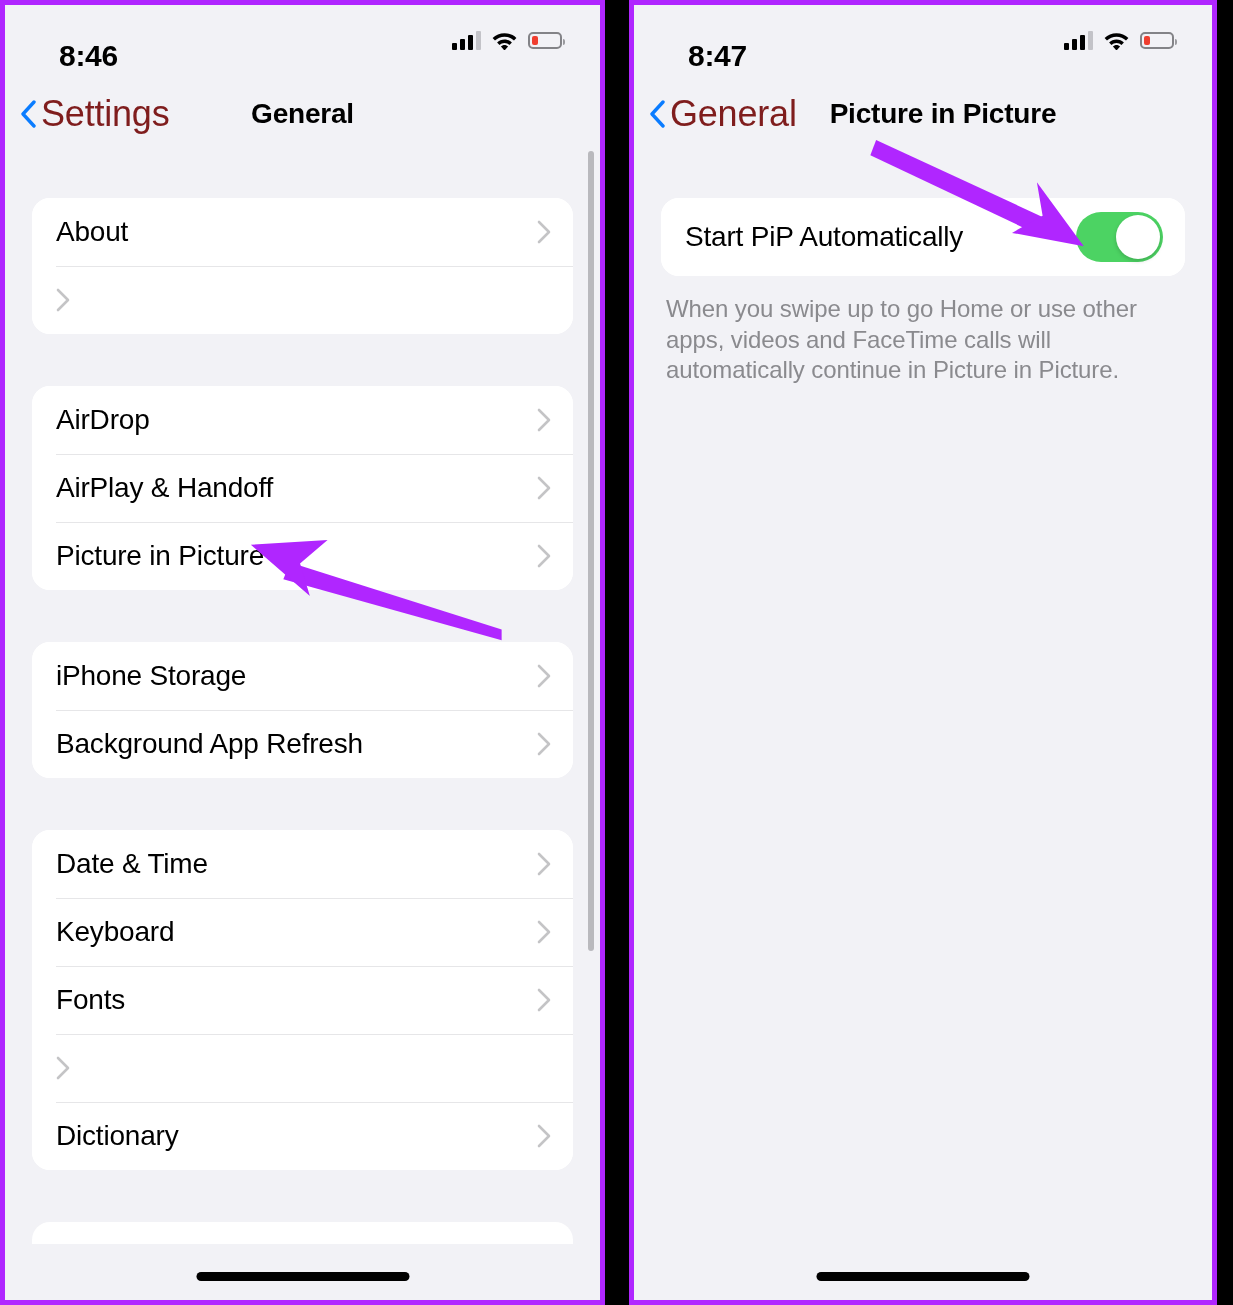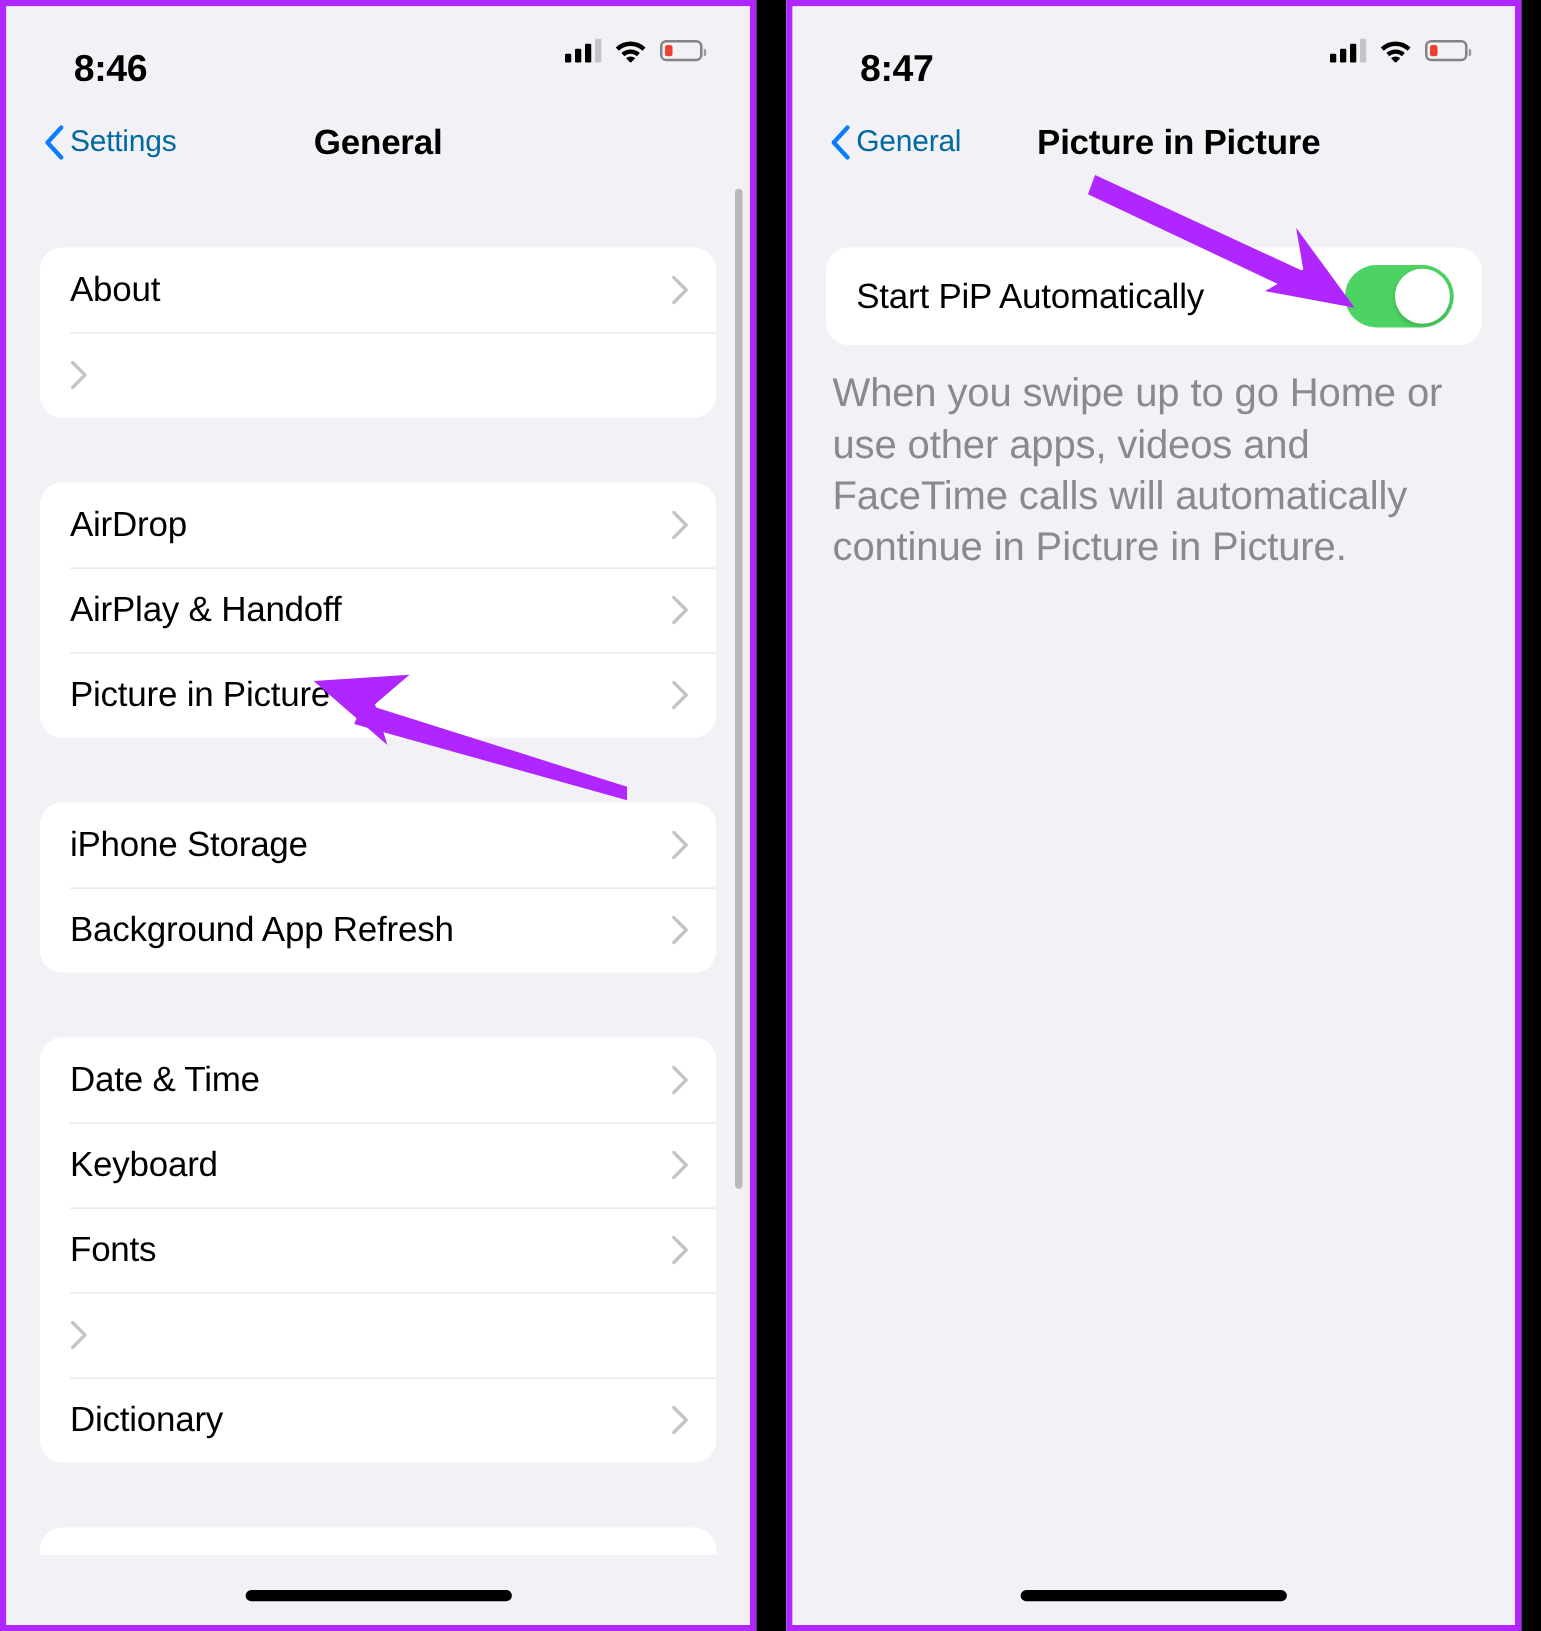--- a/index.html
+++ b/index.html
@@ -116,28 +116,28 @@
     border-radius: 2px;
   }
 
   
   .nav-bar {
     position: relative;
     height: 62px;
   }
   .nav-back {
     position: absolute;
-    left: 30px;
+    left: 15px;
     top: 0;
     height: 62px;
     display: flex;
     align-items: center;
     gap: 5px;
-    color: #0369a1;
-    font-size: 24px;
+    color: #7f1d1d;
+    font-size: 36px;
     letter-spacing: -0.2px;
     cursor: pointer;
   }
   .chev-back {
     width: 16px;
     height: 28px;
     display: block;
   }
   .nav-title {
     position: absolute;
@@ -220,21 +220,21 @@
     left: 40px;
     width: 44px;
     height: 44px;
     border-radius: 50%;
     background: #fff;
     box-shadow: 0 2px 4px rgba(0,0,0,0.18);
   }
 
   .footnote {
     margin: -34px 30px 0 32px;
-    font-size: 32px;
+    font-size: 24px;
     line-height: 1.28;
     color: #8a8a8e;
     letter-spacing: -0.1px;
   }
 
   
   .group.partial {
     margin-bottom: 0;
     height: 22px;
     border-radius: 18px 18px 0 0;

